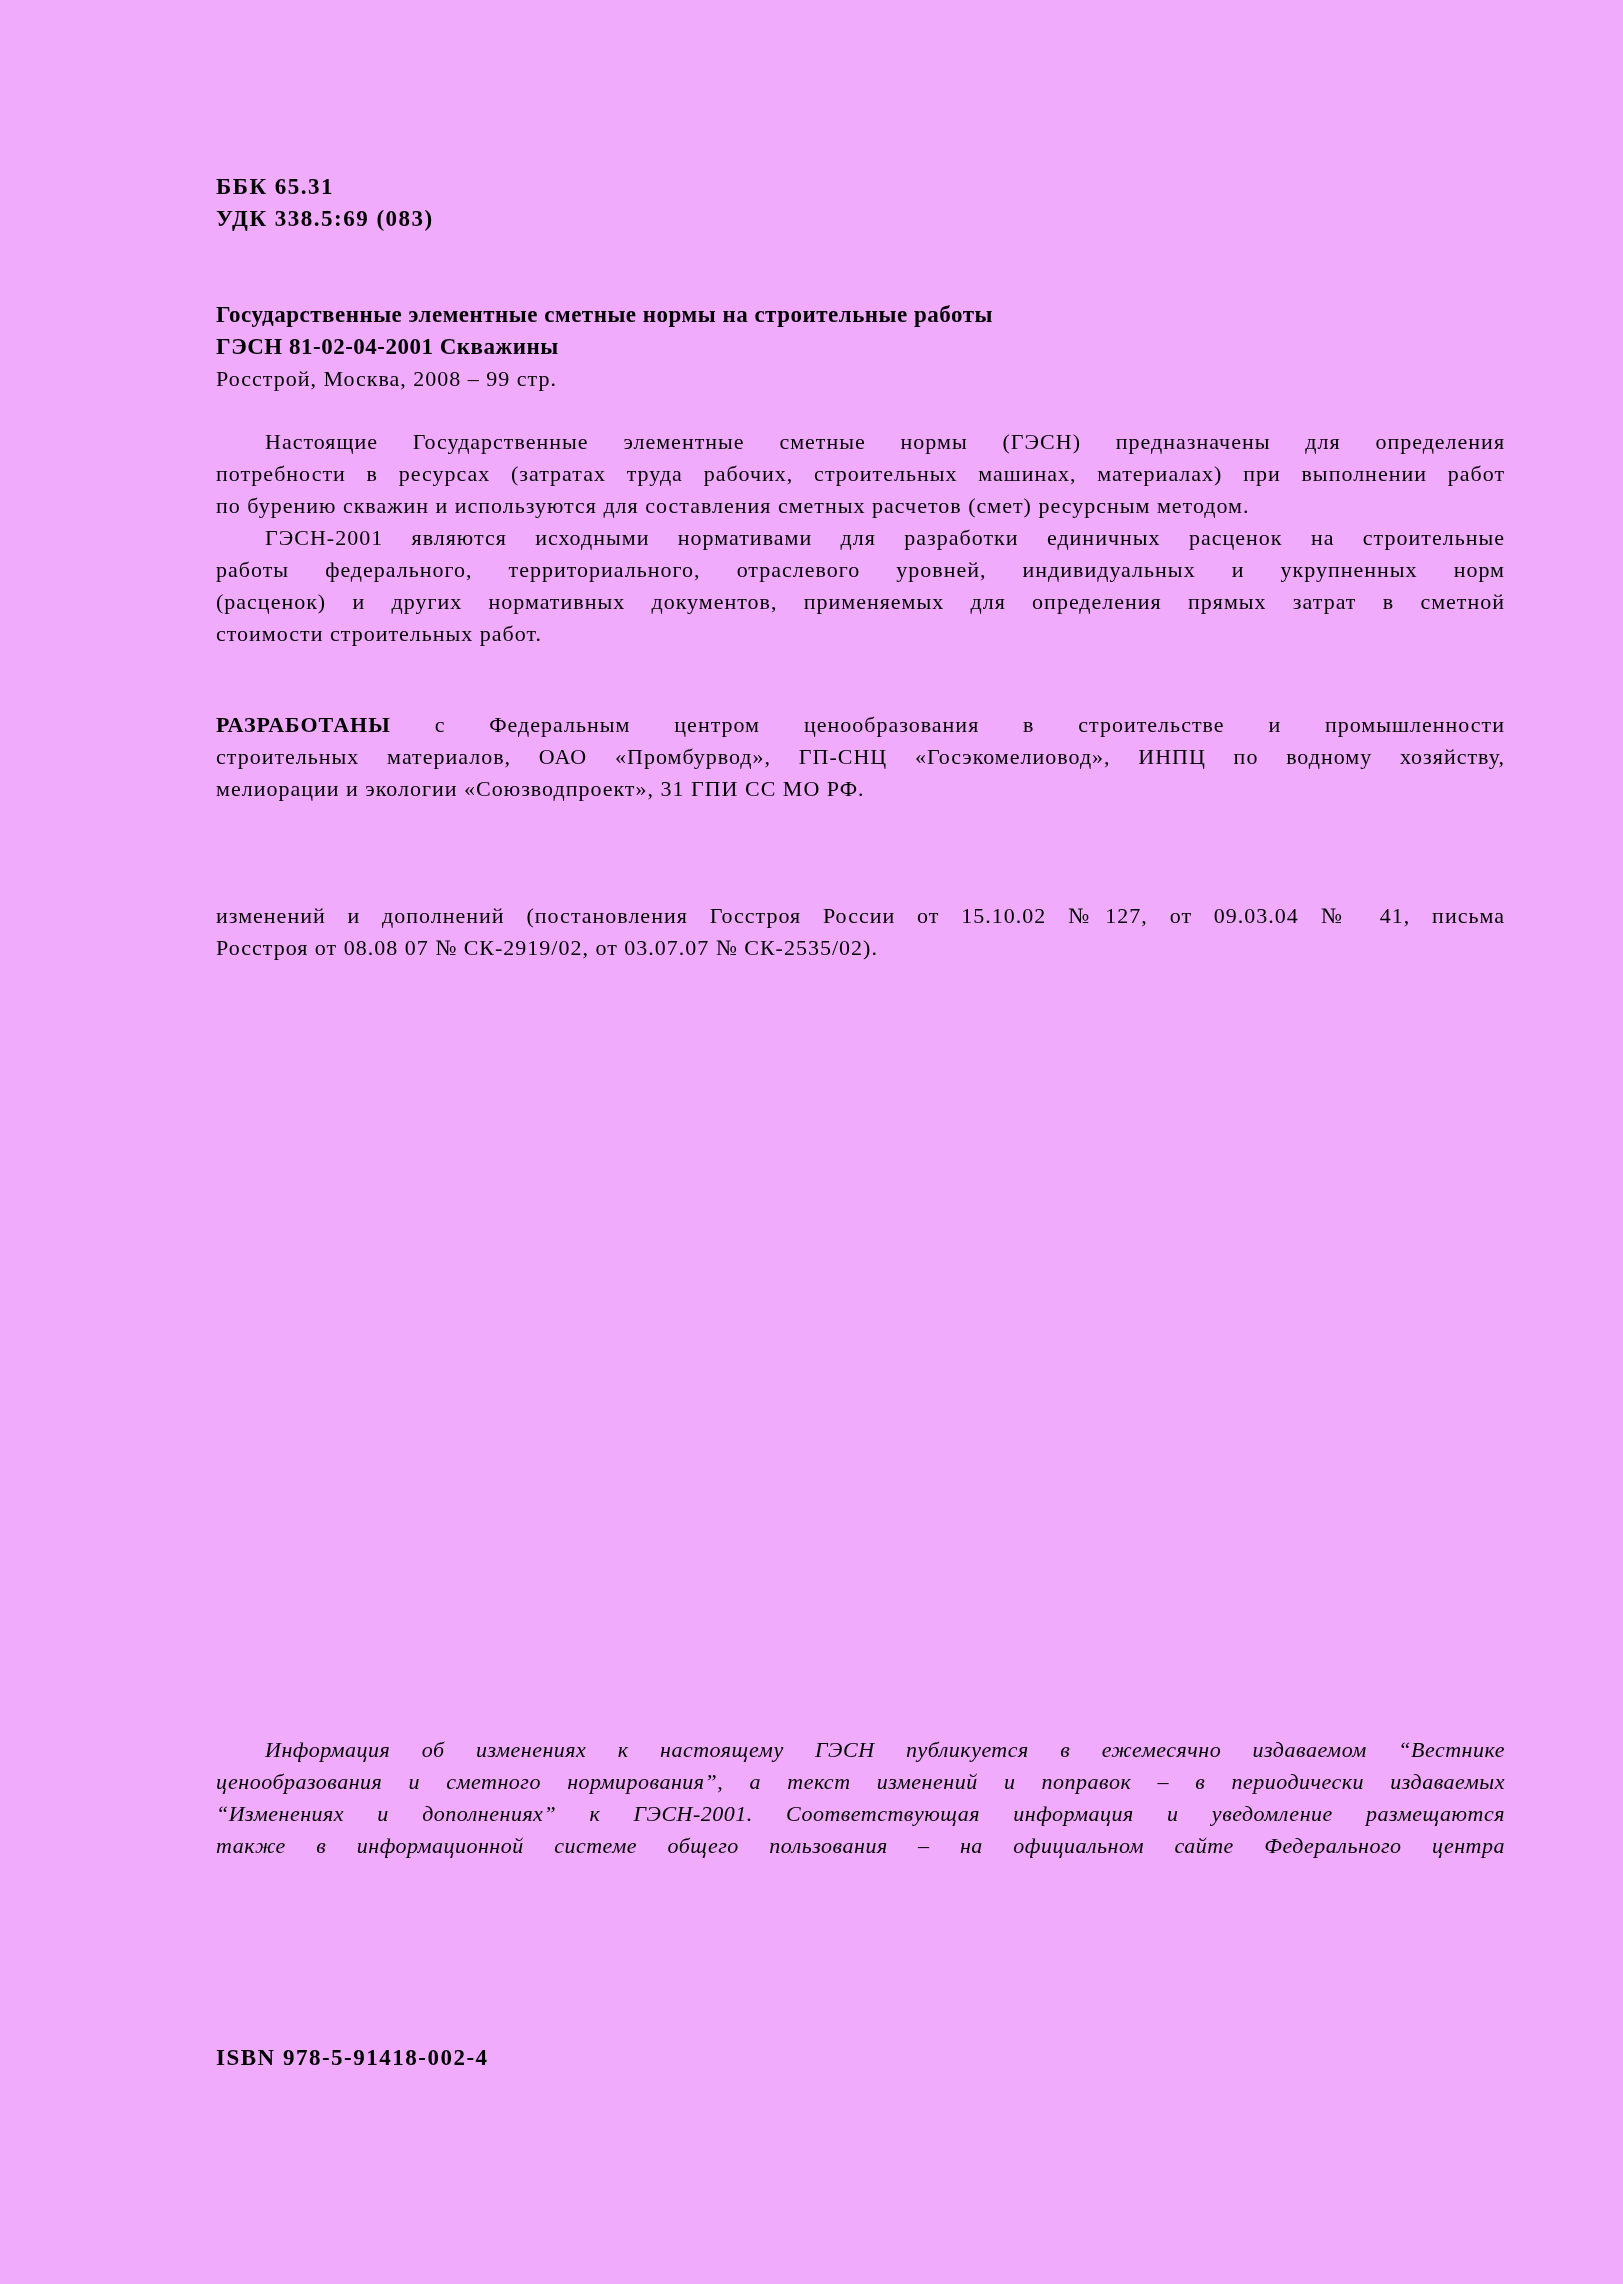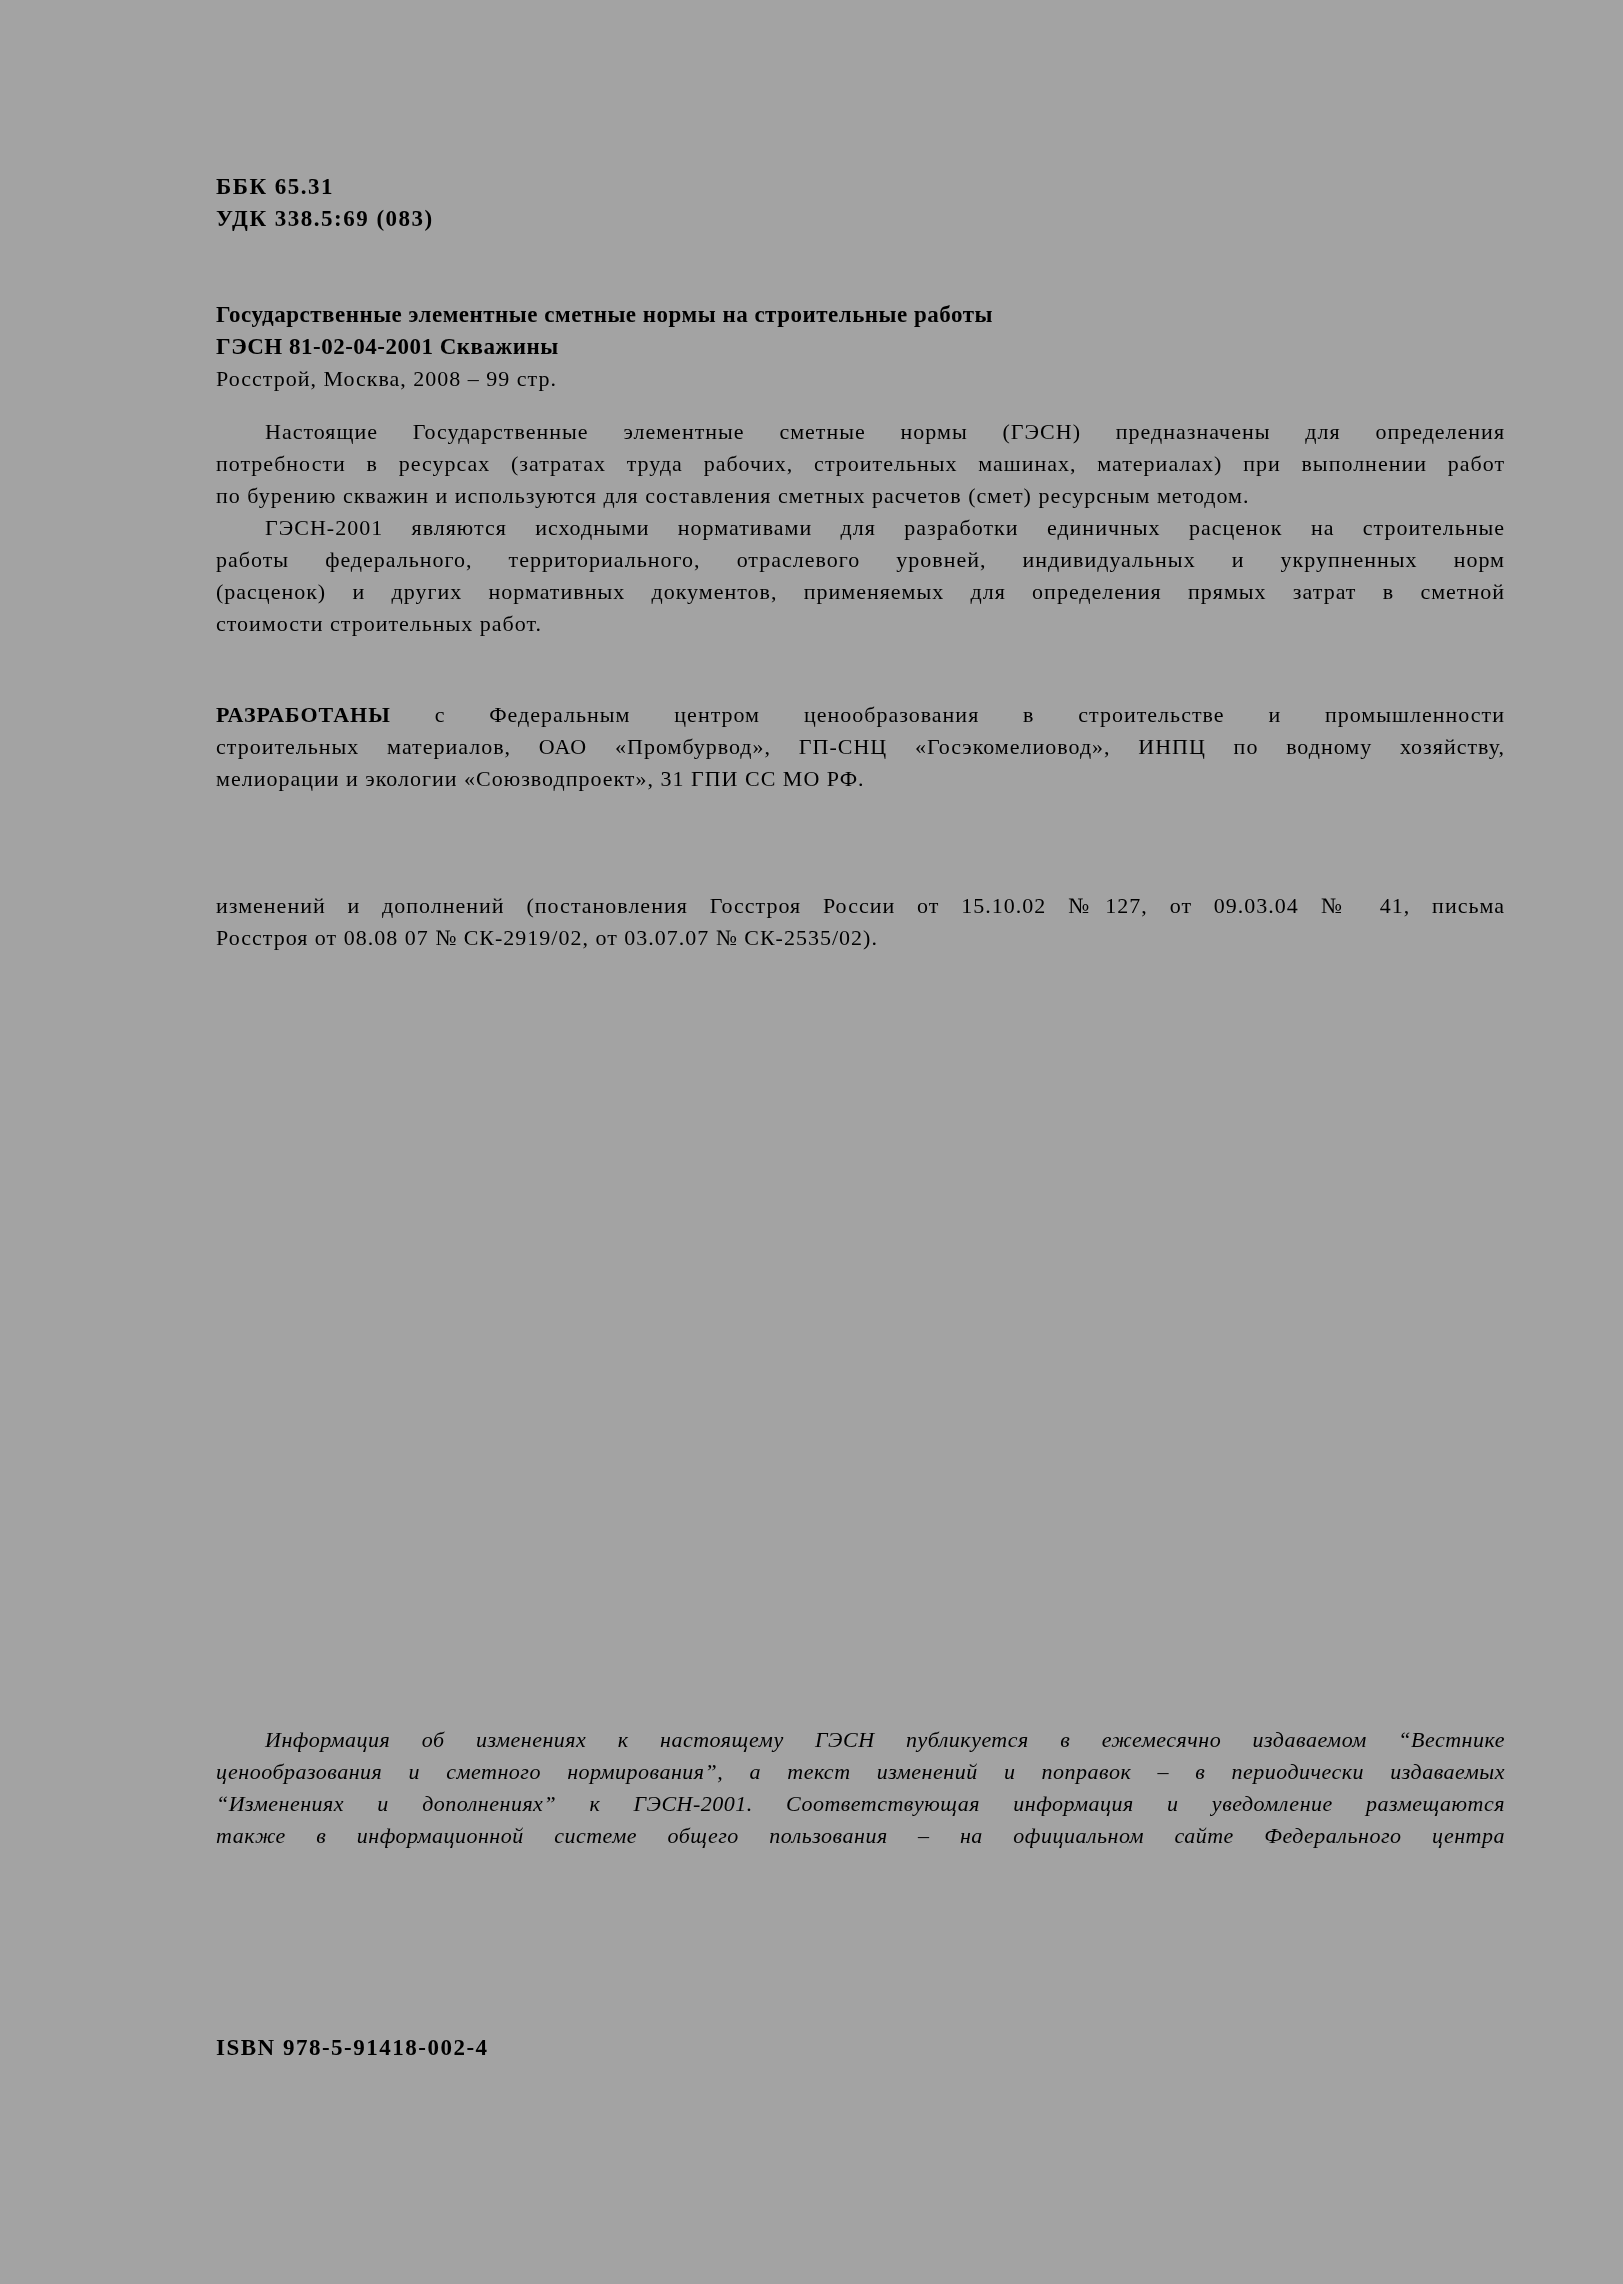--- a/index.html
+++ b/index.html
@@ -9,21 +9,21 @@
     height: 2284px;
     position: relative;
     font-family: "Liberation Serif", "DejaVu Serif", serif;
     color: #000000;
   }
   .page {
     position: absolute;
     left: 0; top: 0;
     width: 1623px;
     height: 2284px;
-    background: #a3a3a3;
+    background: #f0abfc;
     overflow: hidden;
   }
   .content {
     position: absolute;
     left: 216px;
     top: 0;
     width: 1289px;
     font-size: 22px;
     line-height: 32px;
     letter-spacing: 1px;
@@ -42,21 +42,21 @@
     font-weight: bold;
     font-size: 23px;
     letter-spacing: 1.5px;
   }
   .title-block { margin-top: 64px; }
   .title-block .t {
     font-weight: bold;
     font-size: 23px;
     letter-spacing: 0.5px;
   }
-  .para.p1 { margin-top: 21px; }
+  .para.p1 { margin-top: 31px; }
   .para.dev { margin-top: 59px; }
   .para.rec { margin-top: 95px; }
   .para.note {
     margin-top: 770px;
     font-style: italic;
     letter-spacing: 0.5px;
   }
   .note .site {
     font-weight: bold;
     font-style: normal;

